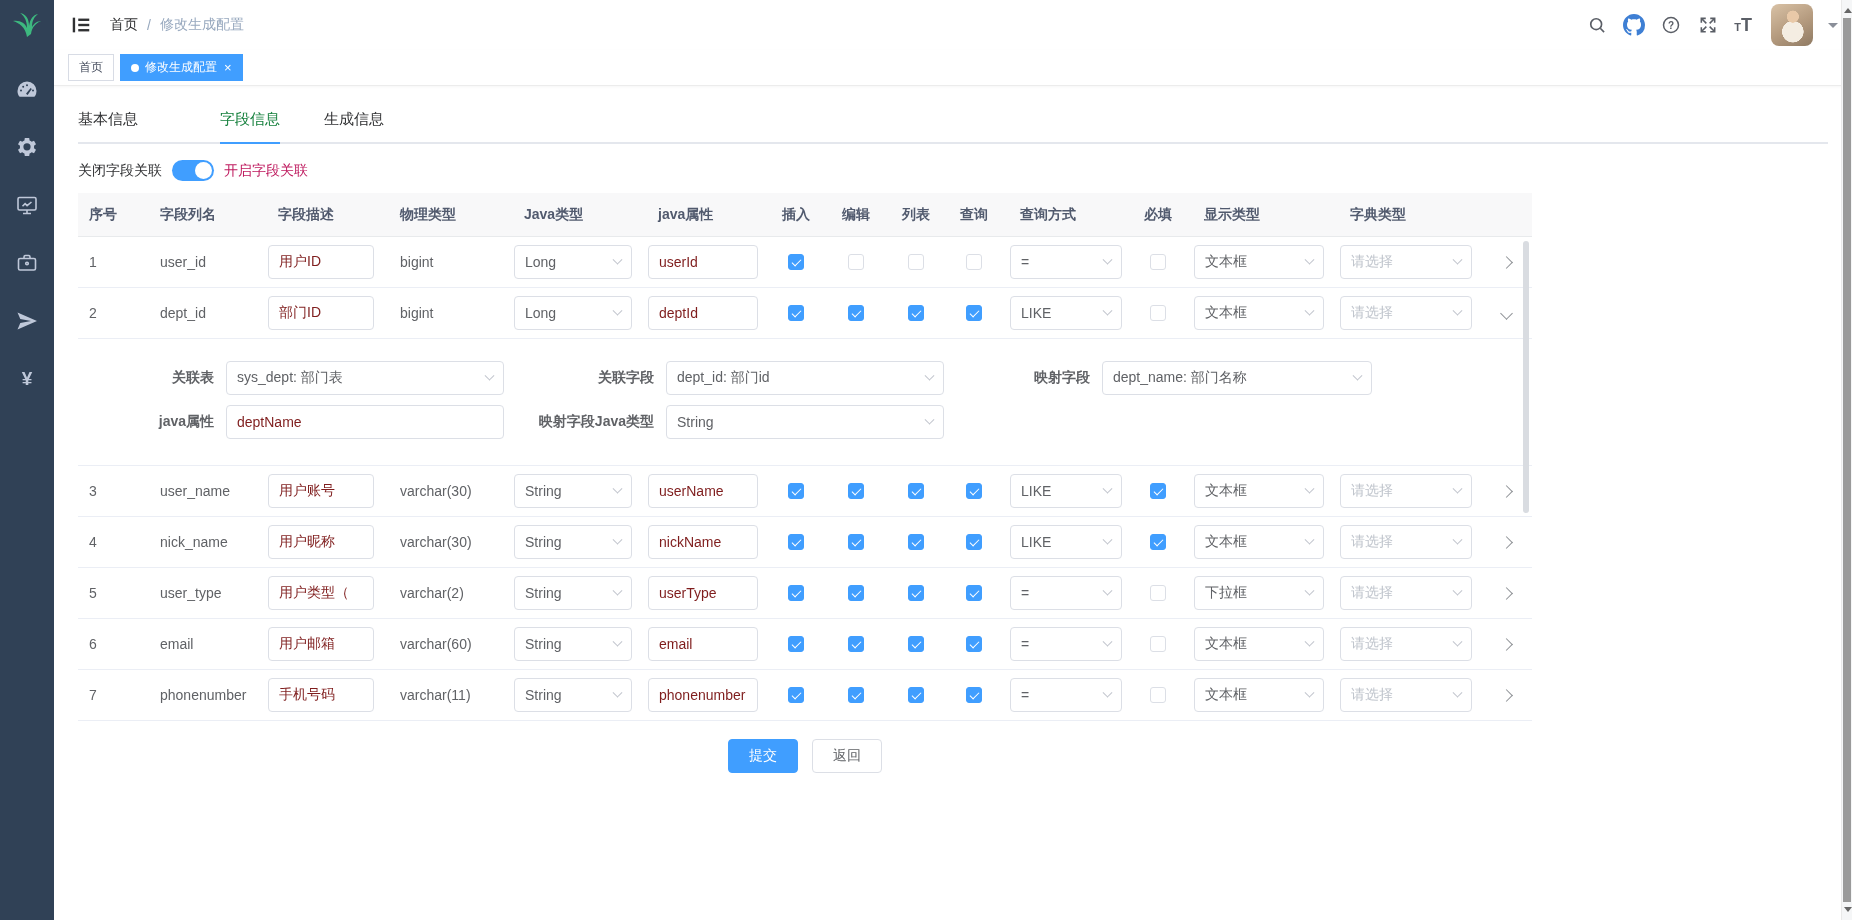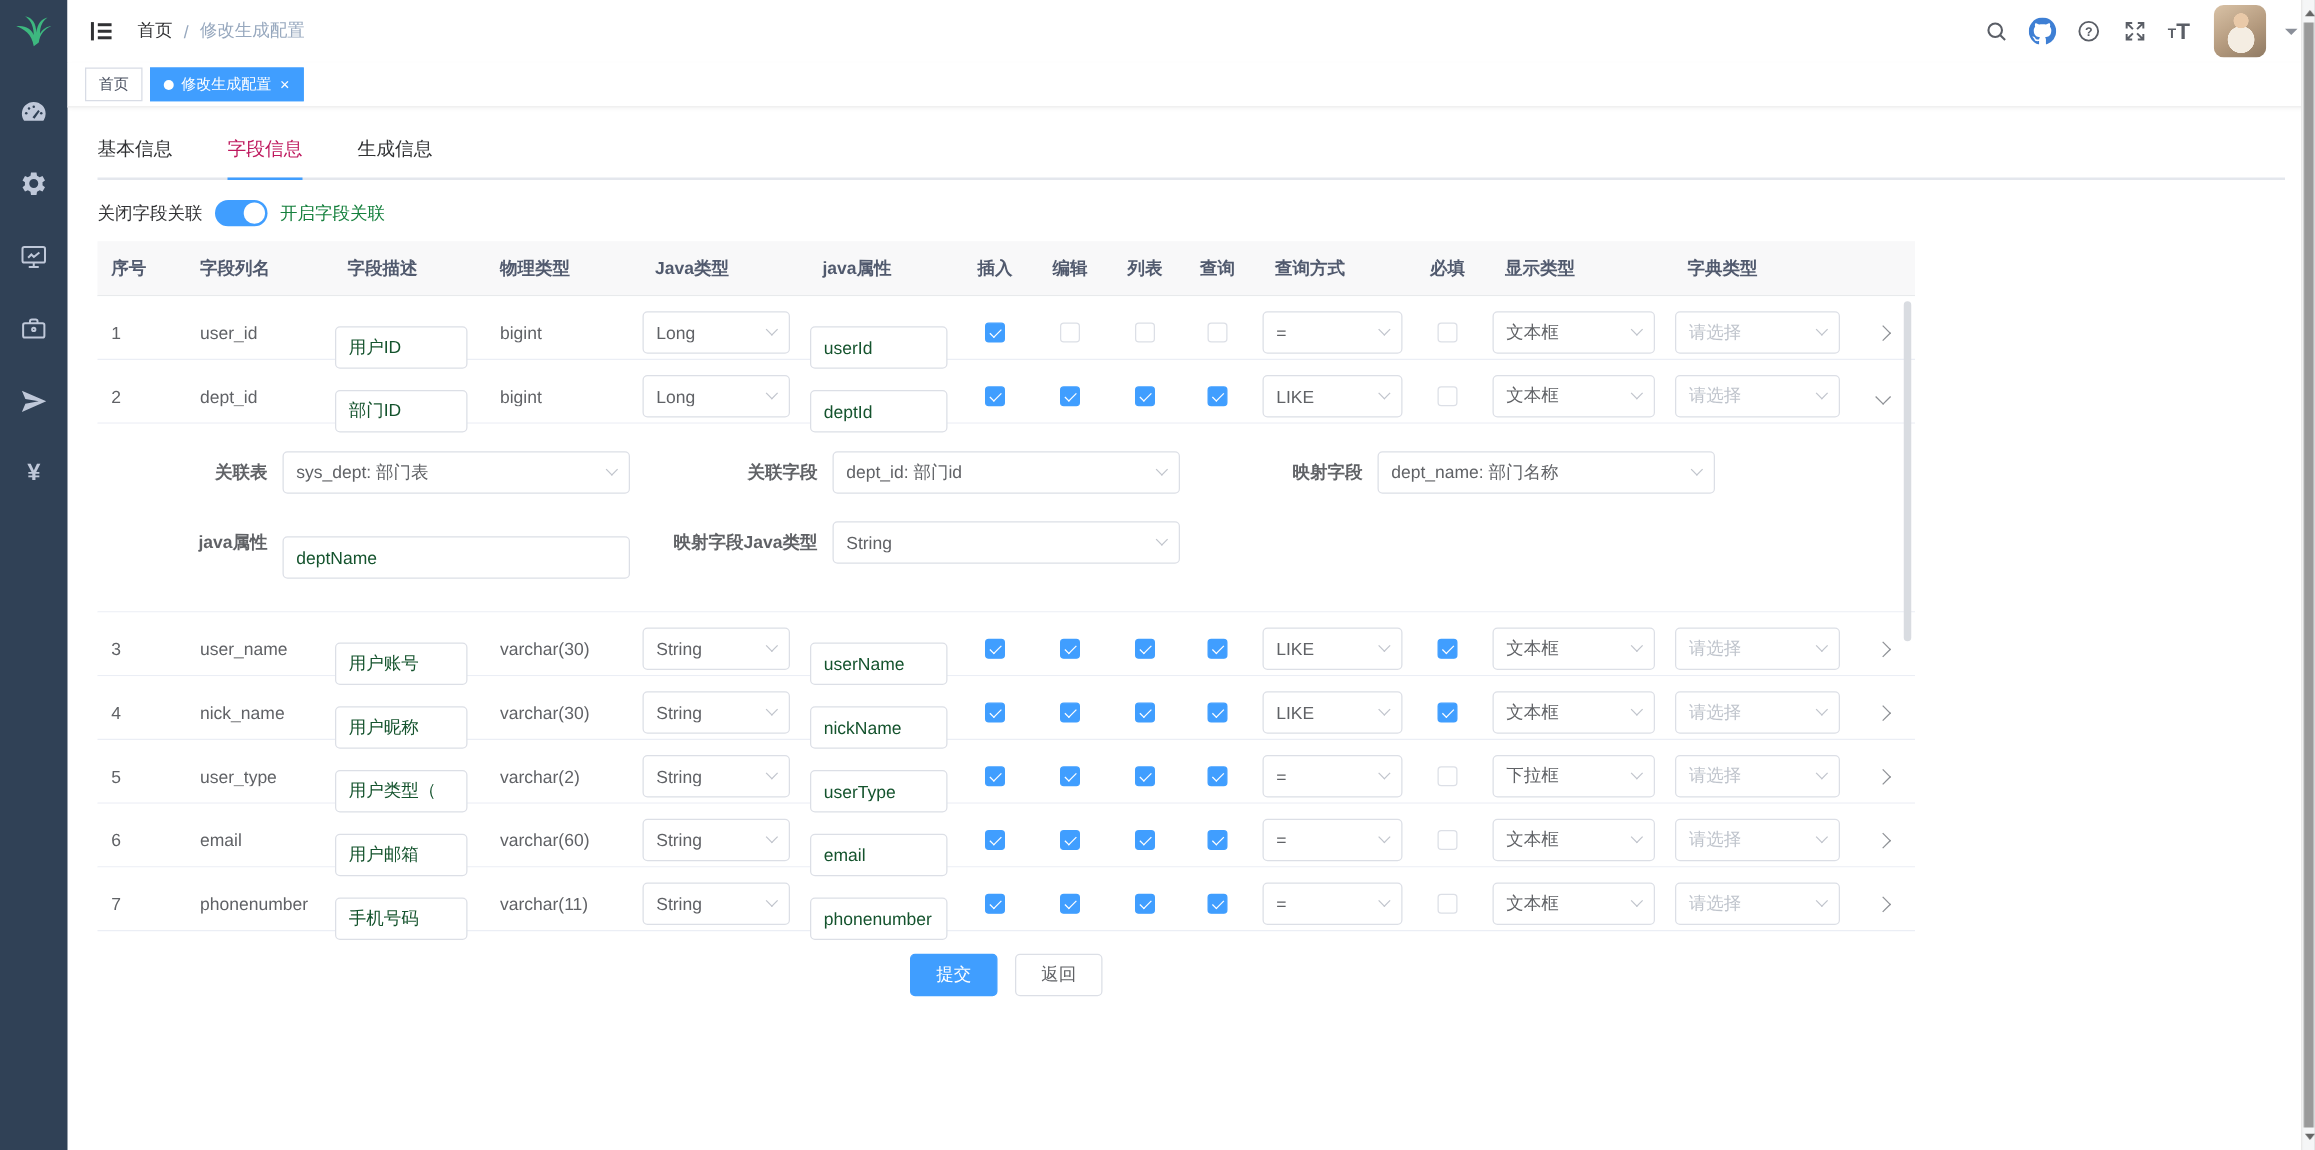--- a/index.html
+++ b/index.html
@@ -41,44 +41,44 @@
   .tag { height:27px; display:flex; align-items:center; padding:0 10px; font-size:12px;
     border:1px solid #d8dce5; color:#495060; background:#fff; cursor:pointer; }
   .tag.active { background:#409eff; border-color:#409eff; color:#fff; }
   .tag .dot { width:8px; height:8px; border-radius:50%; background:#fff; margin-right:6px; }
   .tag .x { margin-left:7px; font-size:13px; line-height:1; cursor:pointer; }
 
   
   .content { flex:1; padding:14px 24px 0 24px; overflow:hidden; }
   .tabs { display:flex; border-bottom:2px solid #e4e7ed; }
   .tab { margin-right:44px; padding:10px 0 13px; font-size:15px; color:#303133; cursor:pointer; position:relative; }
-  .tab.active { color:#be185d; }
+  .tab.active { color:#15803d;margin-left:38px; }
   .tab.active::after { content:''; position:absolute; left:0; right:0; bottom:-2px; height:2px; background:#409eff; }
 
   .assoc { display:flex; align-items:center; margin:16px 0 12px; gap:10px; }
   .assoc .off { color:#303133; }
   .switch { width:42px; height:21px; border-radius:11px; background:#409eff; position:relative; cursor:pointer; flex:none; }
   .switch .knob { position:absolute; top:2px; right:2px; width:17px; height:17px; border-radius:50%; background:#fff; }
-  .assoc .on { color:#15803d; }
+  .assoc .on { color:#be185d; }
 
   
   .gtable { width:1454px; position:relative; }
   .grow { display:grid; align-items:center;
     grid-template-columns:64px 118px 122px 124px 134px 126px 60px 60px 60px 56px 128px 56px 146px 148px 52px; }
   .thead { background:#f8f8f9; height:44px; border-bottom:1px solid #e8eaec; }
   .thead .hc { font-weight:700; color:#515a6e; font-size:14px; }
   .trow { height:51px; border-bottom:1px solid #ebeef5; background:#fff; }
   .c-first { padding-left:11px; }
   .c-text { padding-left:18px; overflow:hidden; white-space:nowrap; }
   .c-ctl { padding:0 8px; }
   .c-center { display:flex; justify-content:center; }
 
   .ipt { width:100%; height:34px; border:1px solid #dcdfe6; border-radius:4px; padding:0 10px;
-    font-size:14px; color:#14532d; font-family:inherit; outline:none; background:#fff;
-    overflow:hidden; white-space:nowrap;margin-top:24px; }
+    font-size:14px; color:#7f1d1d; font-family:inherit; outline:none; background:#fff;
+    overflow:hidden; white-space:nowrap; }
   .sel { height:34px; border:1px solid #dcdfe6; border-radius:4px; background:#fff; cursor:pointer;
     display:flex; align-items:center; justify-content:space-between; padding:0 10px; overflow:hidden; }
   .sel .val { color:#606266; white-space:nowrap; overflow:hidden; }
   .sel.ph .val { color:#bfc4cc; }
   .arr { width:7px; height:7px; border-right:1.4px solid #c0c4cc; border-bottom:1.4px solid #c0c4cc;
     transform:rotate(45deg) translate(-2px,-2px); flex:none; margin-left:6px; }
 
   .cb { width:16px; height:16px; border:1px solid #dcdfe6; border-radius:3px; background:#fff; position:relative; cursor:pointer; }
   .cb.checked { background:#409eff; border-color:#409eff; }
   .cb.checked::after { content:''; position:absolute; left:5px; top:1.5px; width:4px; height:8px;

